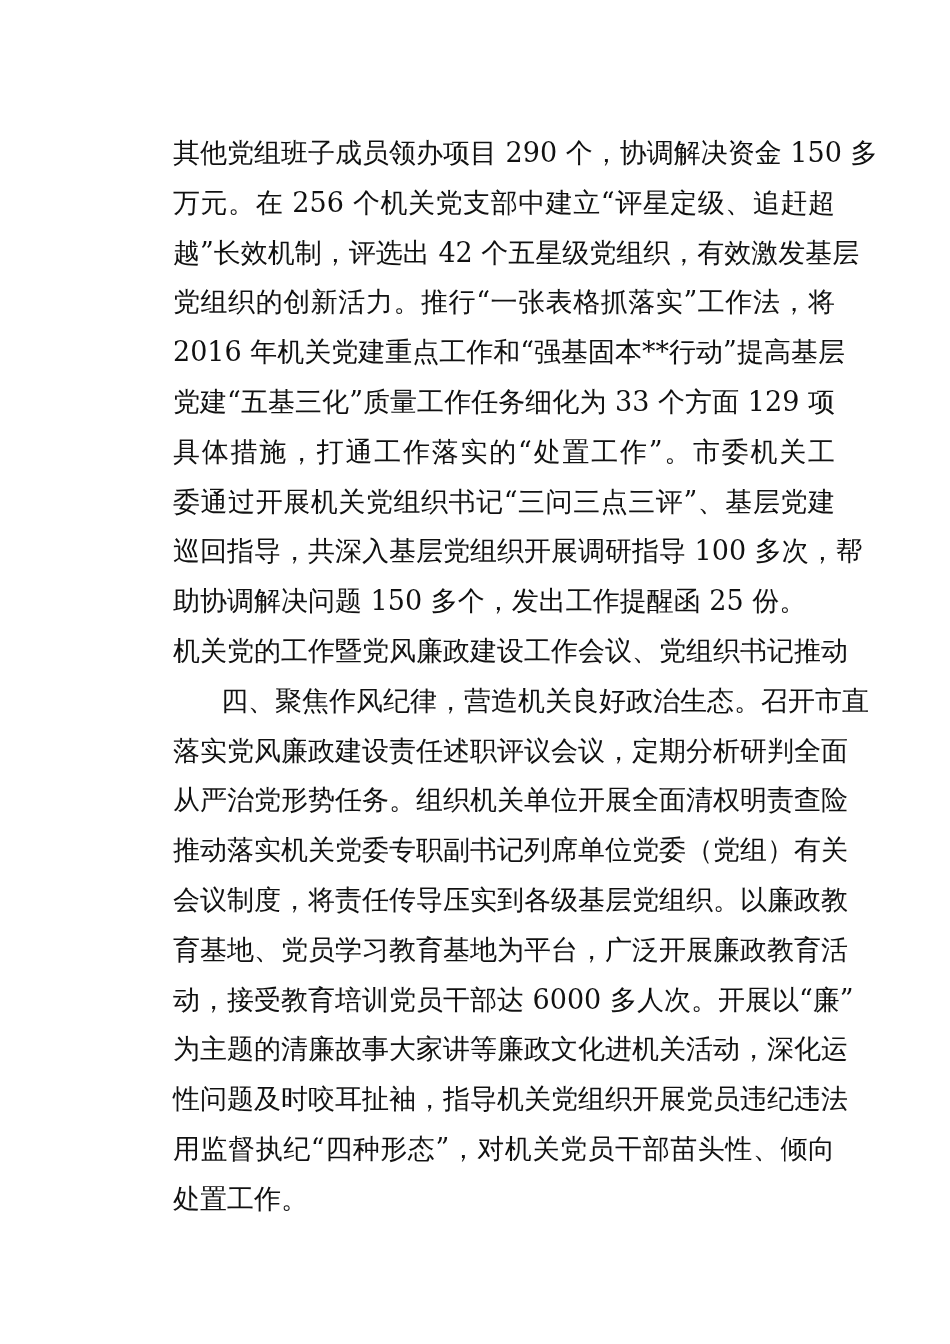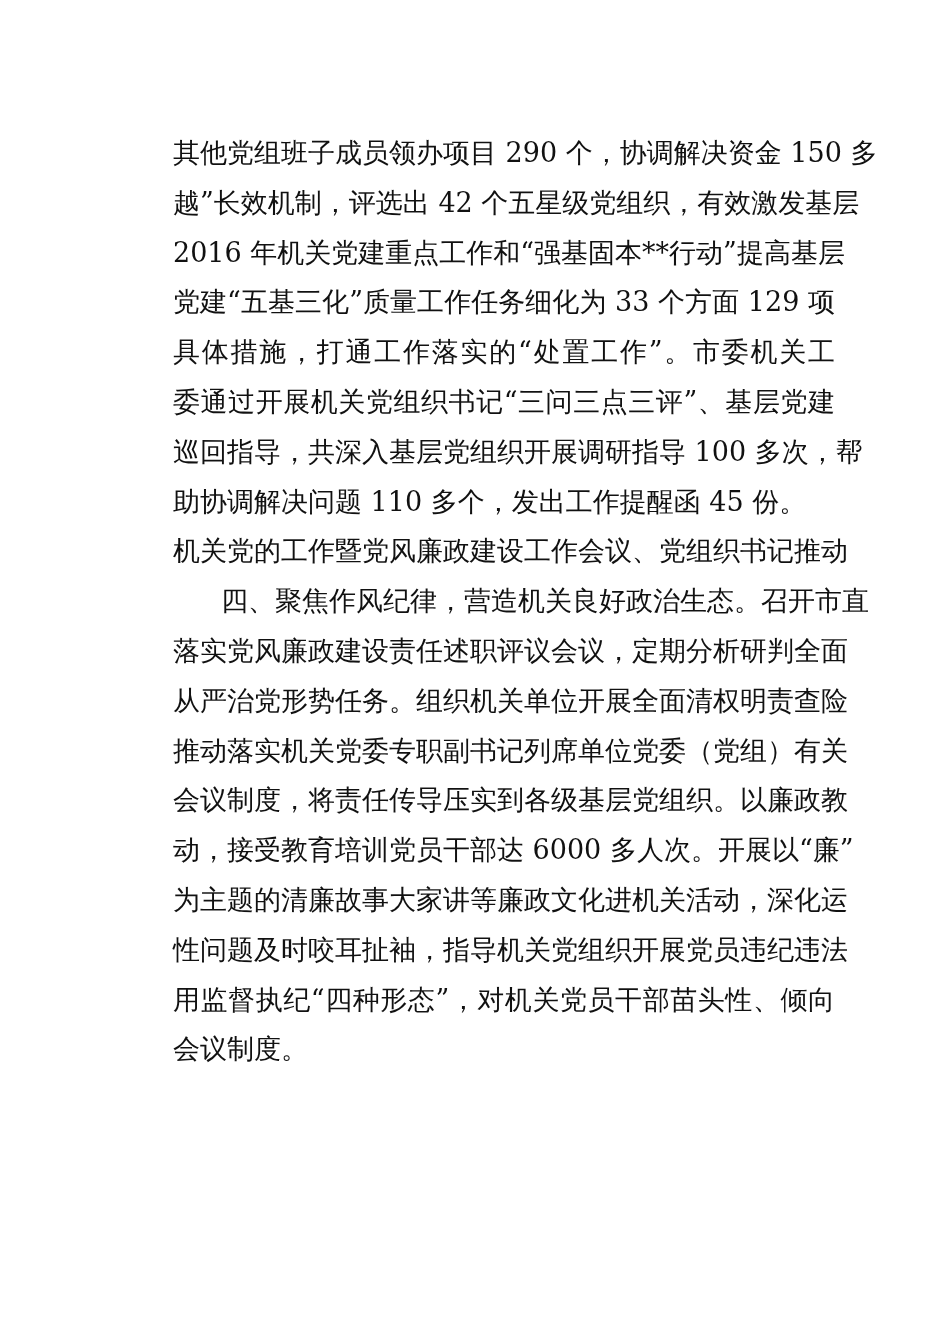--- a/index.html
+++ b/index.html
@@ -47,37 +47,40 @@
     }
   </style>
 </head>
 <body>
 
 <div class="page">
   <div class="text-body">
 
     <div class="paragraph">
       <div class="line">其他党组班子成员领办项目 290 个，协调解决资金 150 多</div>
+      <div class="line">万元。在 256 个机关党支部中建立“评星定级、追赶超</div>
       <div class="line">越”长效机制，评选出 42 个五星级党组织，有效激发基层</div>
+      <div class="line">党组织的创新活力。推行“一张表格抓落实”工作法，将</div>
       <div class="line">2016 年机关党建重点工作和“强基固本**行动”提高基层</div>
       <div class="line">党建“五基三化”质量工作任务细化为 33 个方面 129 项</div>
       <div class="line">具体措施，打通工作落实的“处置工作”。市委机关工</div>
       <div class="line">委通过开展机关党组织书记“三问三点三评”、基层党建</div>
       <div class="line">巡回指导，共深入基层党组织开展调研指导 100 多次，帮</div>
-      <div class="line last">助协调解决问题 110 多个，发出工作提醒函 45 份。</div>
+      <div class="line last">助协调解决问题 150 多个，发出工作提醒函 25 份。</div>
     </div>
 
     <div class="paragraph">
       <div class="line">机关党的工作暨党风廉政建设工作会议、党组织书记推动</div>
       <div class="line indent">四、聚焦作风纪律，营造机关良好政治生态。召开市直</div>
       <div class="line">落实党风廉政建设责任述职评议会议，定期分析研判全面</div>
       <div class="line">从严治党形势任务。组织机关单位开展全面清权明责查险</div>
       <div class="line">推动落实机关党委专职副书记列席单位党委（党组）有关</div>
       <div class="line">会议制度，将责任传导压实到各级基层党组织。以廉政教</div>
+      <div class="line">育基地、党员学习教育基地为平台，广泛开展廉政教育活</div>
       <div class="line">动，接受教育培训党员干部达 6000 多人次。开展以“廉”</div>
       <div class="line">为主题的清廉故事大家讲等廉政文化进机关活动，深化运</div>
       <div class="line">性问题及时咬耳扯袖，指导机关党组织开展党员违纪违法</div>
       <div class="line">用监督执纪“四种形态”，对机关党员干部苗头性、倾向</div>
-      <div class="line last">会议制度。</div>
+      <div class="line last">处置工作。</div>
     </div>
 
   </div>
 </div>
 
 </body></html>

